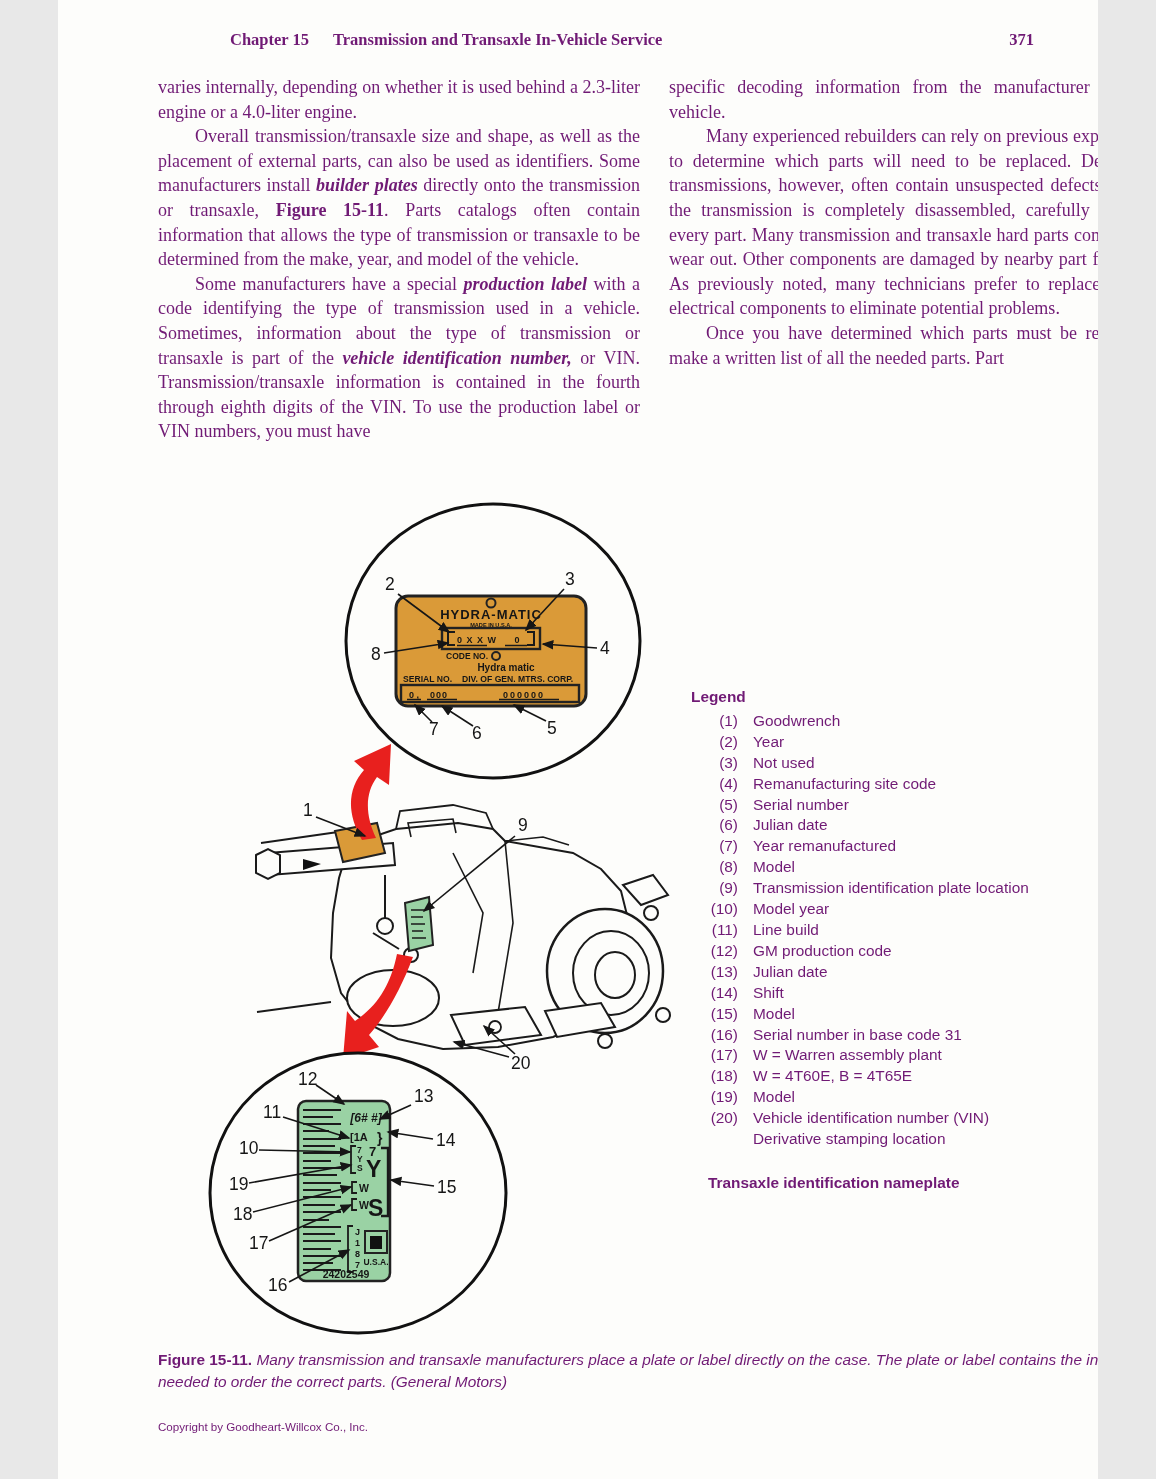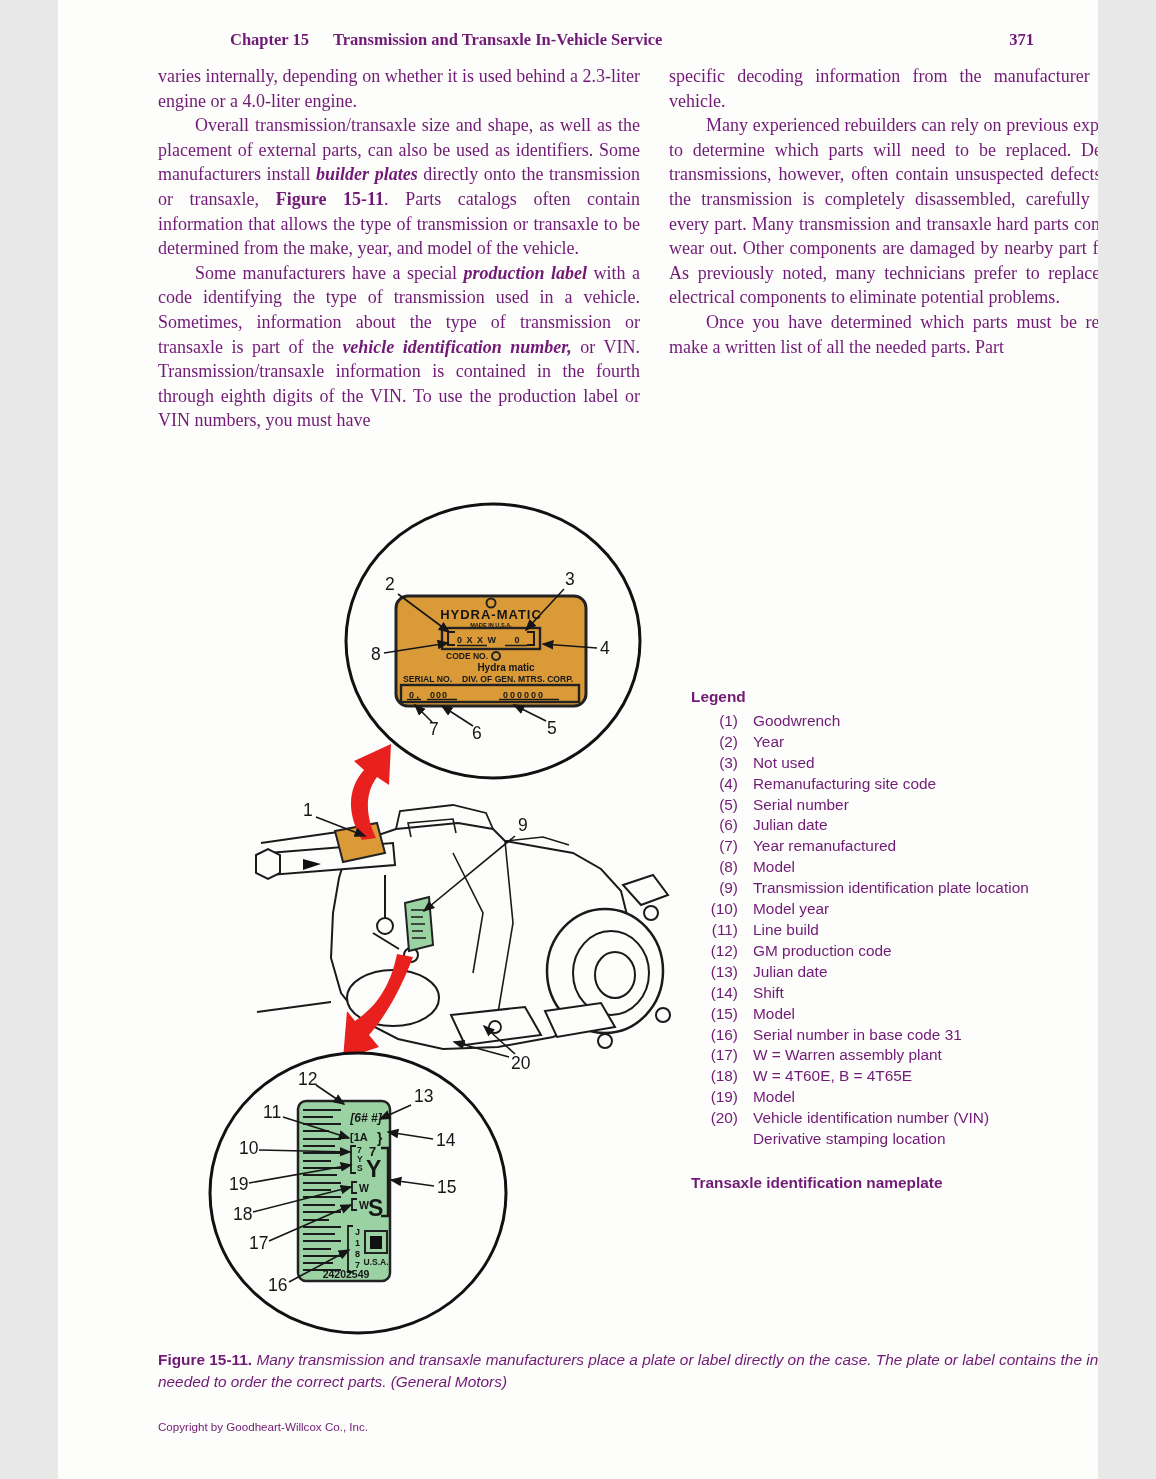--- a/index.html
+++ b/index.html
@@ -5,38 +5,38 @@
   html,body{margin:0;padding:0;background:#e8e8e8;}
   .page{position:relative;width:1040px;height:1479px;background:#fdfdfb;
         font-family:"Liberation Serif",serif;color:#701a75;overflow:hidden;margin:0 auto;}
 
   
   .hdr{position:absolute;left:172px;top:30px;font-weight:bold;font-size:16.5px;}
   .hdr .ttl{margin-left:24px;}
   .pagenum{position:absolute;right:64px;top:30px;font-weight:bold;font-size:16.5px;}
 
   
-  .col{position:absolute;top:64px;width:482px;}
+  .col{position:absolute;top:75px;width:482px;}
   .col-l{left:100px;}
   .col-r{left:611px;}
   .body-p{font-size:18px;line-height:24.6px;text-align:justify;margin:0;}
   .indent{text-indent:37px;}
   .bi{font-weight:bold;font-style:italic;margin-top:20px;}
   .b{font-weight:bold;}
   h2.section{font-size:23.5px;font-weight:bold;margin:18px 0 10px 0;letter-spacing:.2px;}
 
   
   .legend{position:absolute;left:633px;top:687px;width:460px;
           font-family:"Liberation Sans",sans-serif;font-size:15.4px;line-height:20.9px;}
   .legend-title{font-weight:bold;margin-bottom:3px;}
   .lrow{display:flex;}
   .lnum{width:47px;text-align:right;flex:none;}
   .llbl{padding-left:15px;}
   .lcont{padding-left:62px;}
-  .nameplate{margin-top:22px;line-height:21.6px;}
+  .nameplate{margin-top:22px;line-height:21.6px;margin-left:17px;}
   .np-title{font-weight:bold;}
 
   
   .caption{position:absolute;left:100px;top:1349px;width:1006px;
            font-family:"Liberation Sans",sans-serif;font-size:15.4px;line-height:22.4px;}
   .caption i{}
   .copyright{position:absolute;left:100px;top:1420px;
              font-family:"Liberation Sans",sans-serif;font-size:11.6px;}
 
   

